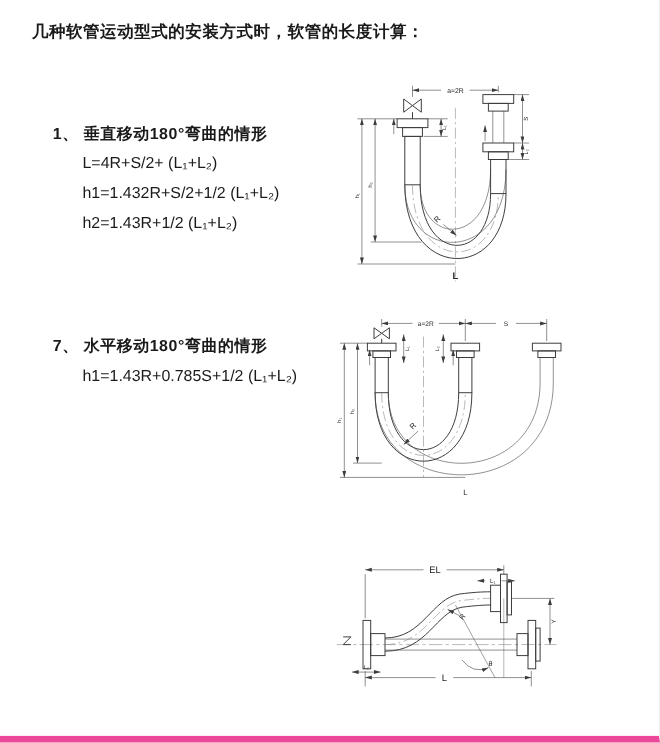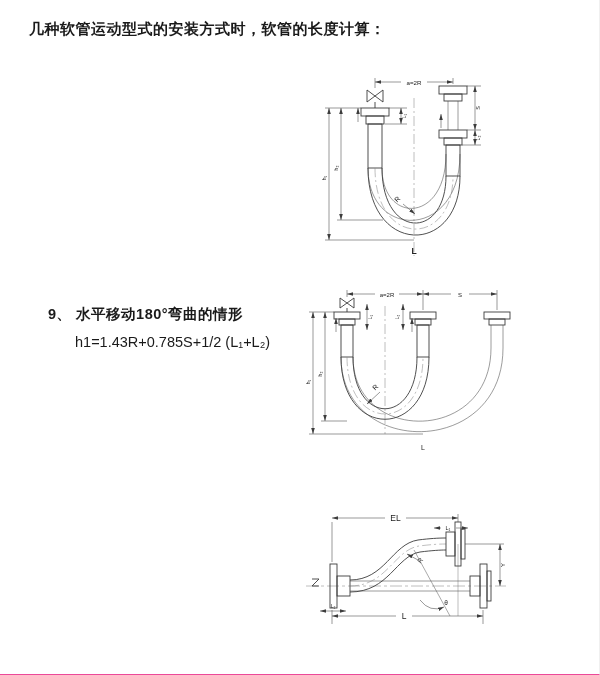--- a/index.html
+++ b/index.html
@@ -1,20 +1,20 @@
 <!DOCTYPE html>
 <html><head>
 <meta charset="utf-8">
 <style>
   html,body{margin:0;padding:0;}
   body{
     width:600px;height:675px;background:#ffffff;position:relative;
     font-family:"Liberation Sans","DejaVu Sans",sans-serif;color:#1a1a1a;overflow:hidden;
   }
-  .page{position:absolute;inset:0;background:#fff;border-right:1px solid #f0f0f0;border-bottom:1px solid #ec4899;}
+  .page{position:absolute;inset:0;background:#fff;border-right:1px solid #f0f0f0;border-bottom:6px solid #ec4899;}
   .title{
     position:absolute;left:29px;top:20px;font-size:15px;font-weight:bold;letter-spacing:.5px;
   }
   .sec{position:absolute;left:48px;width:265px;}
   .sec-heading{font-size:14.5px;font-weight:bold;letter-spacing:.5px;margin:0 0 5px 0;}
   .formulas{margin:0 0 0 27px;font-size:14.5px;line-height:27px;font-weight:500;}
   #sec1{top:112px;}
   #sec2{top:305px;}
   #sec3{top:523px;}
   .diag{position:absolute;}
@@ -28,23 +28,31 @@
   .dim{stroke:#555;stroke-width:.6;fill:none;}
   .cl{stroke:#8a8a8a;stroke-width:.55;fill:none;}
 </style>
 </head>
 <body>
 
 <div class="page">
 
   <div class="title">几种软管运动型式的安装方式时，软管的长度计算：</div>
 
+  <div class="sec" id="sec1">
+    <div class="sec-heading">1、 垂直移动180°弯曲的情形</div>
+    <div class="formulas">
+      <div>L=4R+S/2+ (L₁+L₂)</div>
+      <div>h1=1.432R+S/2+1/2 (L₁+L₂)</div>
+      <div>h2=1.43R+1/2 (L₁+L₂)</div>
+    </div>
+  </div>
 
   <div class="sec" id="sec2">
-    <div class="sec-heading">9、 水平移动180°弯曲的情形</div>
+    <div class="sec-heading">7、 水平移动180°弯曲的情形</div>
     <div class="formulas">
       <div>h1=1.43R+0.785S+1/2 (L₁+L₂)</div>
     </div>
   </div>
 
   <div class="sec" id="sec3">
   </div>
 
   <svg id="d1" class="diag" width="220" height="190" viewBox="0 0 220 190">
     <defs>

